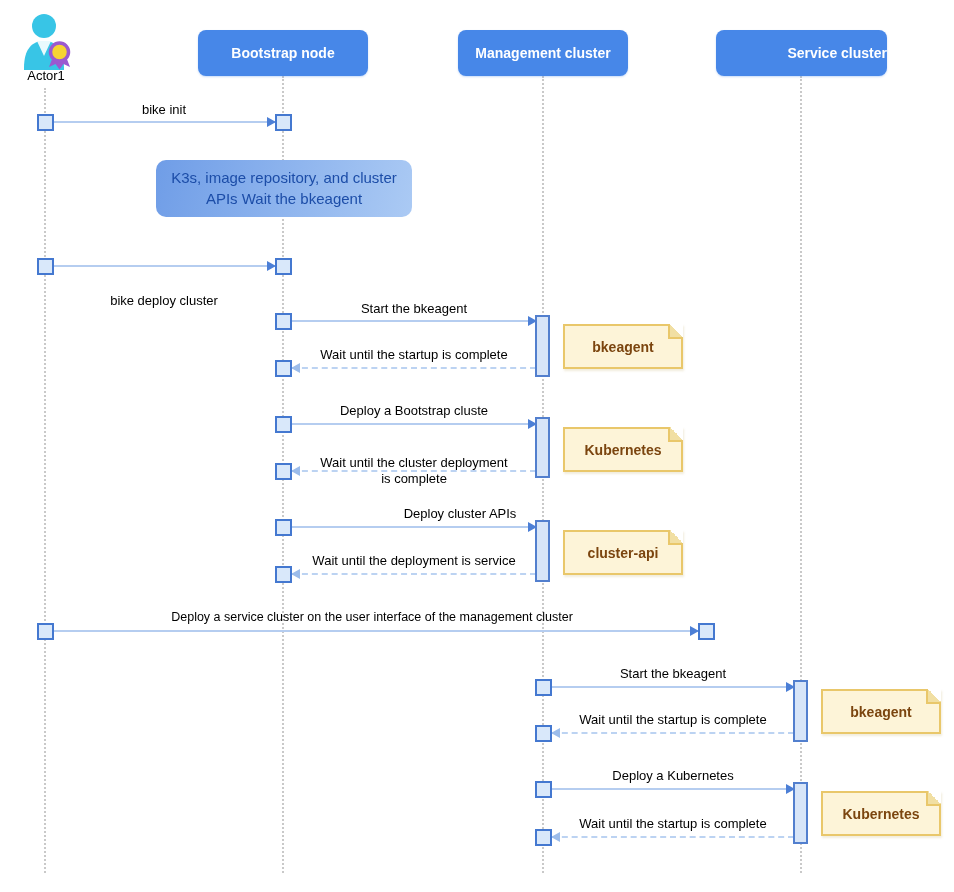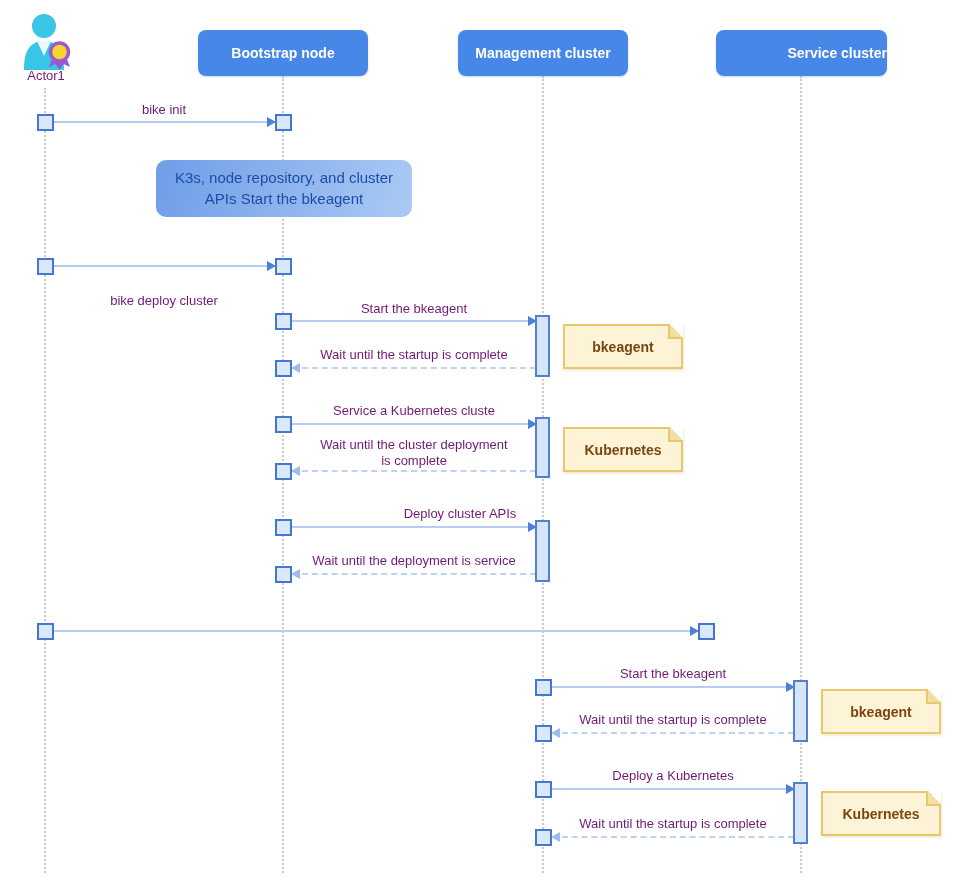--- a/index.html
+++ b/index.html
@@ -10,21 +10,21 @@
 
   .participant {
     position:absolute; height:46px; background:#4787e8; border-radius:8px;
     display:flex; align-items:center; justify-content:center;
     color:#ffffff; font-size:14px; font-weight:bold;
     box-shadow:0 1px 2px rgba(70,135,232,0.3);
   }
 
   .actor-label, .msg-label {
     position:absolute; transform:translateX(-50%);
-    color:#701a75; font-size:13px; white-space:nowrap; text-align:center; line-height:1.25;
+    color:#000000; font-size:13px; white-space:nowrap; text-align:center; line-height:1.25;
   }
   .msg-label.wrap { white-space:normal; width:190px; }
   .msg-label.long { font-size:12.5px; }
 
   .msg-line { position:absolute; height:0; border-top:2px solid #b5cdf0; }
   .msg-line.dashed { border-top-style:dashed; border-top-color:#bcd3f2; }
   .head-right { position:absolute; right:-1px; top:-6px; width:0; height:0;
     border-top:5px solid transparent; border-bottom:5px solid transparent; border-left:9px solid #4c7fd6; }
   .head-left { position:absolute; left:-1px; top:-6px; width:0; height:0;
     border-top:5px solid transparent; border-bottom:5px solid transparent; border-right:9px solid #9cbcea; }
@@ -77,21 +77,21 @@
   <div class="participant" style="left:458px; top:30px; width:170px;">
     <span>Management cluster</span>
   </div>
   <div class="participant" style="left:198px; top:30px; width:170px;">
     <span>Bootstrap node</span>
   </div>
   <div class="participant" style="left:716px; top:30px; width:171px;justify-content:flex-end;">
     <span>Service cluster</span>
   </div>
 
-  <div class="bignote">K3s, node repository, and cluster APIs Start the bkeagent</div>
+  <div class="bignote">K3s, image repository, and cluster APIs Wait the bkeagent</div>
 
   <div class="msg-label" style="left:164px; top:102px;">bike init</div>
   <div class="msg-line" style="left:54px; top:121px; width:221px;">
       <span class="head-right"></span>
     </div>
   <div class="ep" style="left:37px; top:114px;"></div>
   <div class="ep" style="left:275px; top:114px;"></div>
 
   <div class="msg-label" style="left:164px; top:245px;margin-top:48px;">bike deploy cluster</div>
   <div class="msg-line" style="left:54px; top:265px; width:221px;">
@@ -110,50 +110,55 @@
     <span class="fold"></span>
     <span>bkeagent</span>
   </div>
 
   <div class="msg-label" style="left:414px; top:347px;">Wait until the startup is complete</div>
   <div class="msg-line dashed" style="left:292px; top:367px; width:244px;">
       <span class="head-left"></span>
     </div>
   <div class="ep" style="left:275px; top:360px;"></div>
 
-  <div class="msg-label" style="left:414px; top:403px;">Service a Kubernetes cluste</div>
+  <div class="msg-label" style="left:414px; top:403px;">Deploy a Bootstrap cluste</div>
   <div class="msg-line" style="left:292px; top:423px; width:244px;">
       <span class="head-right"></span>
     </div>
   <div class="ep" style="left:275px; top:416px;"></div>
   <div class="activation" style="left:535px; top:417px; height:61px;"></div>
   <div class="note" style="left:563px; top:427px;">
     <span class="fold"></span>
     <span>Kubernetes</span>
   </div>
 
-  <div class="msg-label wrap" style="left:414px; top:437px;">Wait until the cluster deployment is complete</div>
+  <div class="msg-label wrap" style="left:414px; top:455px;">Wait until the cluster deployment is complete</div>
   <div class="msg-line dashed" style="left:292px; top:470px; width:244px;">
       <span class="head-left"></span>
     </div>
   <div class="ep" style="left:275px; top:463px;"></div>
 
   <div class="msg-label" style="left:414px; top:506px;margin-left:46px;">Deploy cluster APIs</div>
   <div class="msg-line" style="left:292px; top:526px; width:244px;">
       <span class="head-right"></span>
     </div>
   <div class="ep" style="left:275px; top:519px;"></div>
   <div class="activation" style="left:535px; top:520px; height:62px;"></div>
+  <div class="note" style="left:563px; top:530px;">
+    <span class="fold"></span>
+    <span>cluster-api</span>
+  </div>
 
   <div class="msg-label" style="left:414px; top:553px;">Wait until the deployment is service</div>
   <div class="msg-line dashed" style="left:292px; top:573px; width:244px;">
       <span class="head-left"></span>
     </div>
   <div class="ep" style="left:275px; top:566px;"></div>
 
+  <div class="msg-label long" style="left:372px; top:610px;">Deploy a service cluster on the user interface of the management cluster</div>
   <div class="msg-line" style="left:54px; top:630px; width:644px;">
       <span class="head-right"></span>
     </div>
   <div class="ep" style="left:37px; top:623px;"></div>
   <div class="ep" style="left:698px; top:623px;"></div>
 
   <div class="msg-label" style="left:673px; top:666px;">Start the bkeagent</div>
   <div class="msg-line" style="left:552px; top:686px; width:242px;">
       <span class="head-right"></span>
     </div>

